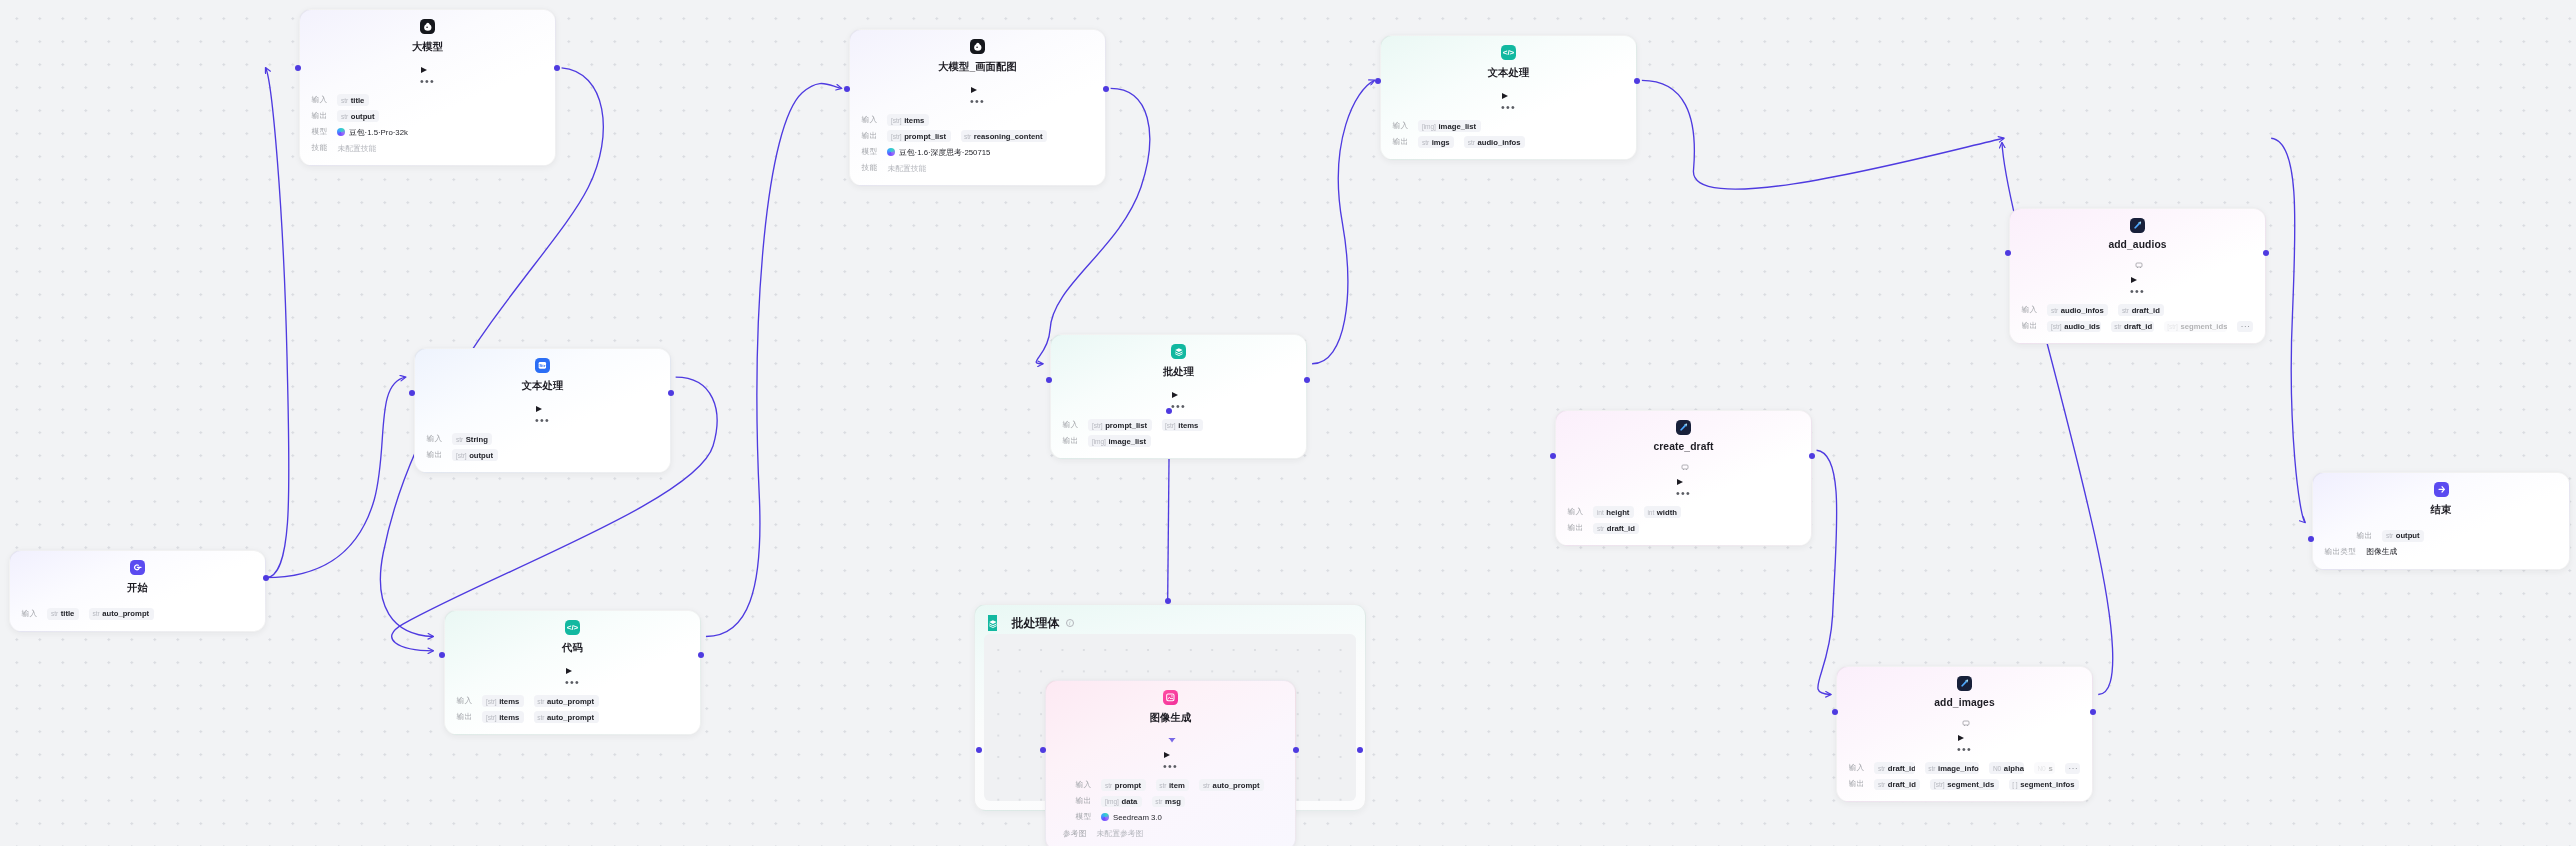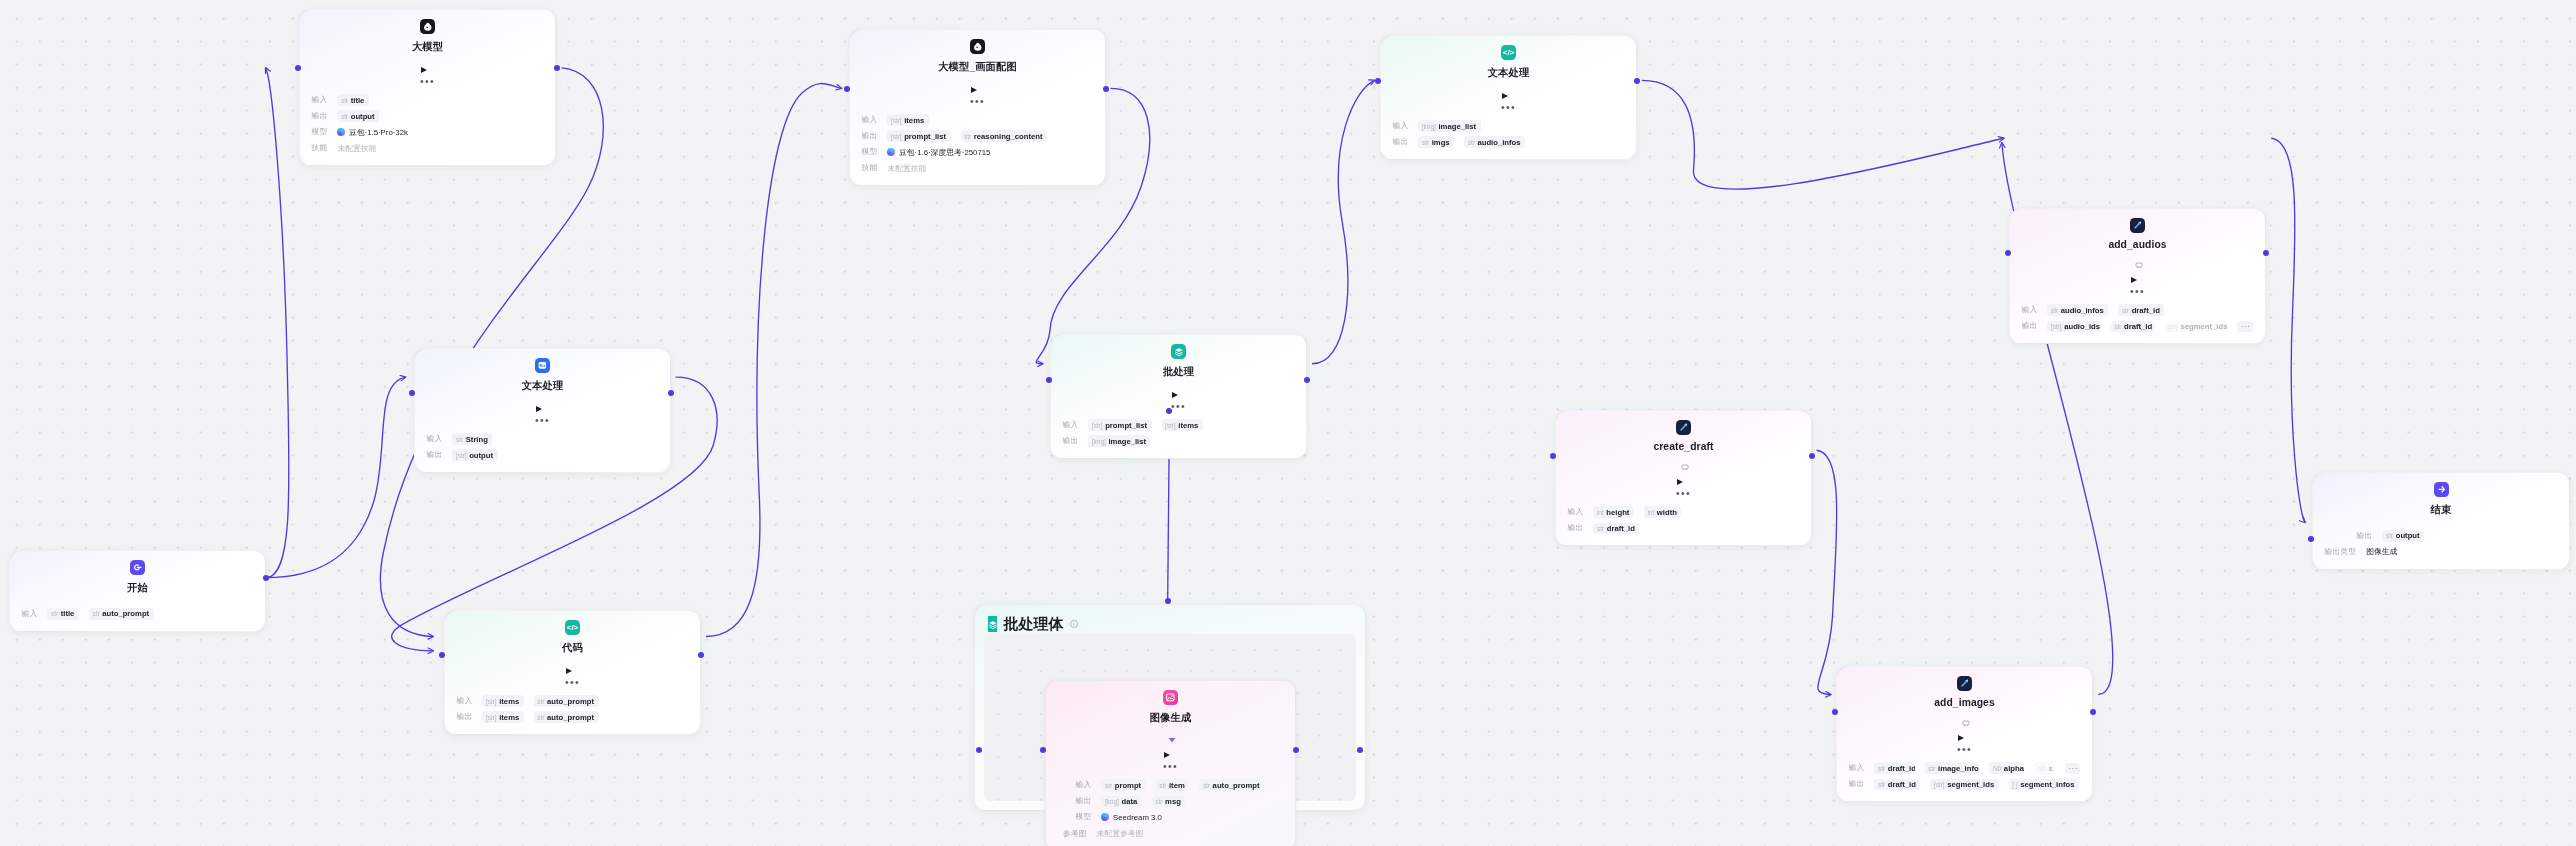--- a/index.html
+++ b/index.html
@@ -110,21 +110,21 @@
   
   .container {
     position: absolute; z-index: 2;
     border-radius: 11.6px;
     background: linear-gradient(170deg,#e9f8f4 0%, #f3fbfa 22%, #fbfcfc 46%, #fcfcfd 100%);
     border: 0.9px solid rgba(28,31,35,0.065);
     box-shadow: 0 1.8px 7.1px rgba(28,31,35,0.05);
     padding: 8px 9px 9px 9px;
   }
   .container .chdr { display:flex; align-items:center; gap:6.2px; margin:1.8px 0 6.2px 3.6px; }
-  .container .ctitle { font-size:15px; font-weight:700; color:#1d1c23; }
+  .container .ctitle { font-size:12px; font-weight:700; color:#1d1c23;margin-left:8px; }
   .info-ico {
     width:8px; height:8px; border-radius:50%; border:0.9px solid #b3b5bb;
     color:#b3b5bb; font-size:5.8px; line-height:6.7px; text-align:center;
     font-style: italic; font-family:"Liberation Serif",serif; flex:0 0 auto;
   }
   .inner-canvas {
     position:absolute; left:9px; right:9px; top:28.5px; bottom:9px;
     border-radius: 6.2px;
     background-color:#f0f1f3;
     background-image: radial-gradient(circle, #dcdee2 0.9px, transparent 1px);

